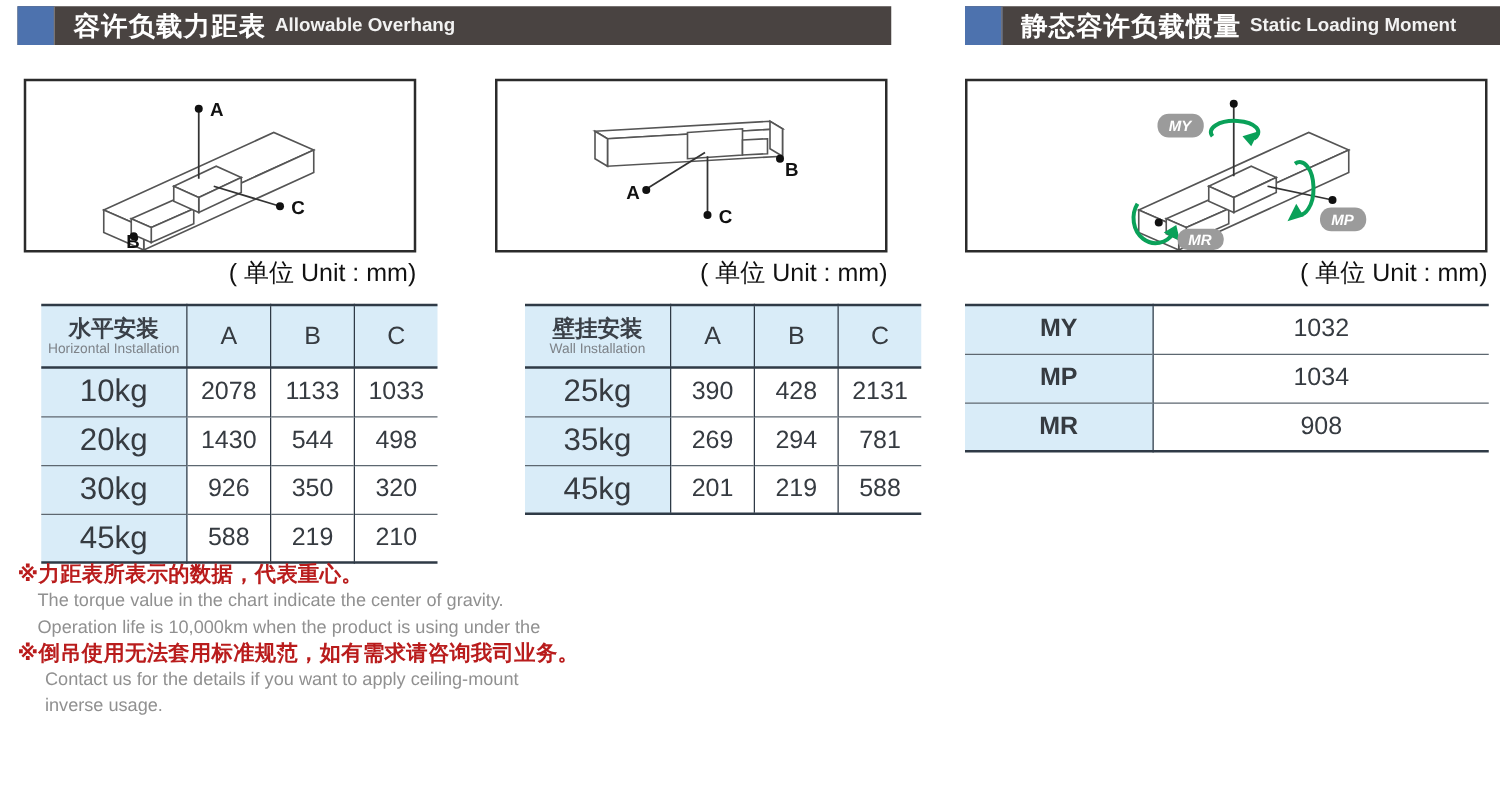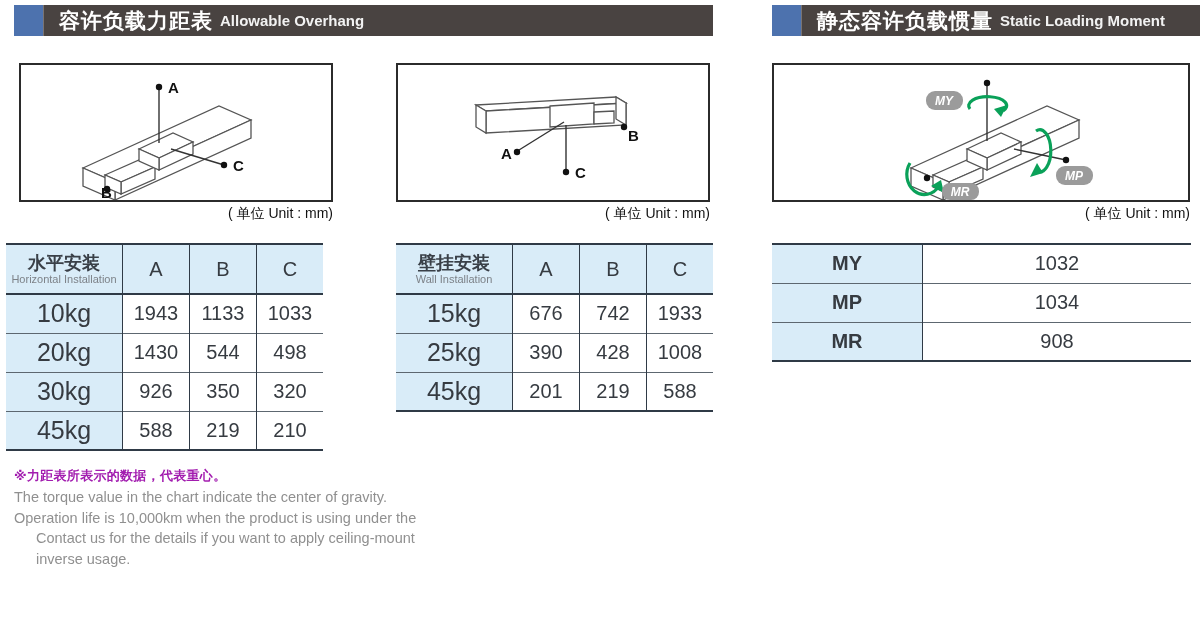--- a/index.html
+++ b/index.html
@@ -12,49 +12,49 @@
   .hbar .accent{width:29px;height:31px;background:#4d72ae;flex:0 0 auto;border-right:1px solid #7a7472;}
   .hbar .zh{color:#fff;font-size:21px;font-weight:bold;margin-left:15px;letter-spacing:1px;white-space:nowrap;}
   .hbar .en{color:#f2f2f2;font-size:15px;font-weight:bold;margin-left:7px;white-space:nowrap;}
   .hbar-left{left:14px;width:699px;}
   .hbar-right{left:772px;width:487px;}
   
   .dbox{position:absolute;top:63px;height:139px;border:2px solid #2b2b2b;background:#fff;box-sizing:border-box;}
   .dbox1{left:19px;width:314px;}
   .dbox2{left:396px;width:314px;}
   .dbox3{left:772px;width:418px;}
-  .unit{position:absolute;top:205px;font-size:14px;color:#111;text-align:right;font-weight:500;}
+  .unit{position:absolute;top:205px;font-size:20px;color:#111;text-align:right;font-weight:500;}
   .unit1{left:19px;width:314px;}
   .unit2{left:396px;width:314px;}
   .unit3{left:772px;width:418px;}
   
   table.spec{position:absolute;top:243px;border-collapse:collapse;table-layout:fixed;}
-  .t1{left:6px;width:314px;}
-  .t2{left:396px;width:314px;}
+  .t1{left:33px;width:314px;}
+  .t2{left:420px;width:314px;}
   .t3{left:772px;width:418px;}
   table.spec th,table.spec td{padding:0;text-align:center;vertical-align:middle;}
   table.spec thead tr{border-top:2px solid #2f3a46;border-bottom:2px solid #2f3a46;height:50px;}
   table.spec tbody tr{border-bottom:1px solid #5d6770;height:39px;}
   table.spec tbody tr:last-child{border-bottom:2px solid #2f3a46;}
   table.spec th:not(:last-child),table.spec td:not(:last-child){border-right:1.5px solid #2f3a46;}
   table.spec th{background:#d9ecf8;font-weight:normal;}
   table.spec td.label-cell{background:#d9ecf8;}
   .col-label{width:116px;} .col-abc{width:66px;}
   .hdr-zh{font-size:18px;color:#3a4048;line-height:20px;font-weight:600;}
   .hdr-en{font-size:11px;color:#7d8288;line-height:12px;}
   .hdr-col{font-size:20px;color:#363b41;}
   td{font-size:20px;color:#363b41;}
   td.label-cell{font-size:25px;}
   .t3 .col-label3{width:150px;} .t3 .col-val{width:268px;}
   .t3 tbody tr{border-bottom:1px solid #4a545e;height:38px;}
   .t3 td.label-cell{font-size:20px;font-weight:600;}
   
   .notes{position:absolute;left:14px;top:450px;width:480px;}
-  .note-zh{color:#a21caf;font-size:13px;font-weight:600;line-height:20px;margin:16px 0 2px 0;letter-spacing:0.3px;}
-  .note-en{color:#909090;font-size:14.5px;line-height:18.5px;margin:0 0 2px 0;}
+  .note-zh{color:#b91c1c;font-size:17px;font-weight:600;line-height:20px;margin:0 0 2px 0;letter-spacing:0.3px;}
+  .note-en{color:#909090;font-size:14.5px;line-height:18.5px;margin:0 0 2px 16px;}
   .note-en.indent2{margin-left:22px;}
   
   .dbox svg{display:block;}
   .dline{stroke:#333;stroke-width:1.4;fill:none;}
   .rail{stroke:#555;stroke-width:1.3;fill:#fff;}
   .dot{fill:#111;}
   .dlabel{font-family:"Liberation Sans","DejaVu Sans",sans-serif;font-size:15px;font-weight:bold;fill:#111;}
   .garrow{stroke:#0aa159;stroke-width:3.2;fill:none;}
   .ghead{fill:#0aa159;}
   .badge{fill:#9b9b9b;}
@@ -163,21 +163,21 @@
           <div class="hdr-en">Horizontal Installation</div>
         </th>
         <th class="col-abc hdr-col">A</th>
         <th class="col-abc hdr-col">B</th>
         <th class="col-abc hdr-col">C</th>
       </tr>
     </thead>
     <tbody>
       <tr>
         <td class="label-cell">10kg</td>
-        <td>1943</td>
+        <td>2078</td>
         <td>1133</td>
         <td>1033</td>
       </tr>
       <tr>
         <td class="label-cell">20kg</td>
         <td>1430</td>
         <td>544</td>
         <td>498</td>
       </tr>
       <tr>
@@ -202,30 +202,30 @@
           <div class="hdr-zh">壁挂安装</div>
           <div class="hdr-en">Wall Installation</div>
         </th>
         <th class="col-abc hdr-col">A</th>
         <th class="col-abc hdr-col">B</th>
         <th class="col-abc hdr-col">C</th>
       </tr>
     </thead>
     <tbody>
       <tr>
-        <td class="label-cell">15kg</td>
-        <td>676</td>
-        <td>742</td>
-        <td>1933</td>
-      </tr>
-      <tr>
         <td class="label-cell">25kg</td>
         <td>390</td>
         <td>428</td>
-        <td>1008</td>
+        <td>2131</td>
+      </tr>
+      <tr>
+        <td class="label-cell">35kg</td>
+        <td>269</td>
+        <td>294</td>
+        <td>781</td>
       </tr>
       <tr>
         <td class="label-cell">45kg</td>
         <td>201</td>
         <td>219</td>
         <td>588</td>
       </tr>
     </tbody>
   </table>
 
@@ -243,17 +243,18 @@
         <td class="label-cell col-label3">MR</td>
         <td class="col-val">908</td>
       </tr>
     </tbody>
   </table>
 
   <div class="notes">
     <p class="note-zh">※力距表所表示的数据，代表重心。</p>
     <p class="note-en">The torque value in the chart indicate the center of gravity.</p>
     <p class="note-en">Operation life is 10,000km when the product is using under the</p>
+    <p class="note-zh">※倒吊使用无法套用标准规范，如有需求请咨询我司业务。</p>
     <p class="note-en indent2">Contact us for the details if you want to apply ceiling-mount</p>
     <p class="note-en indent2">inverse usage.</p>
   </div>
 
 </div>
 
 </body></html>

